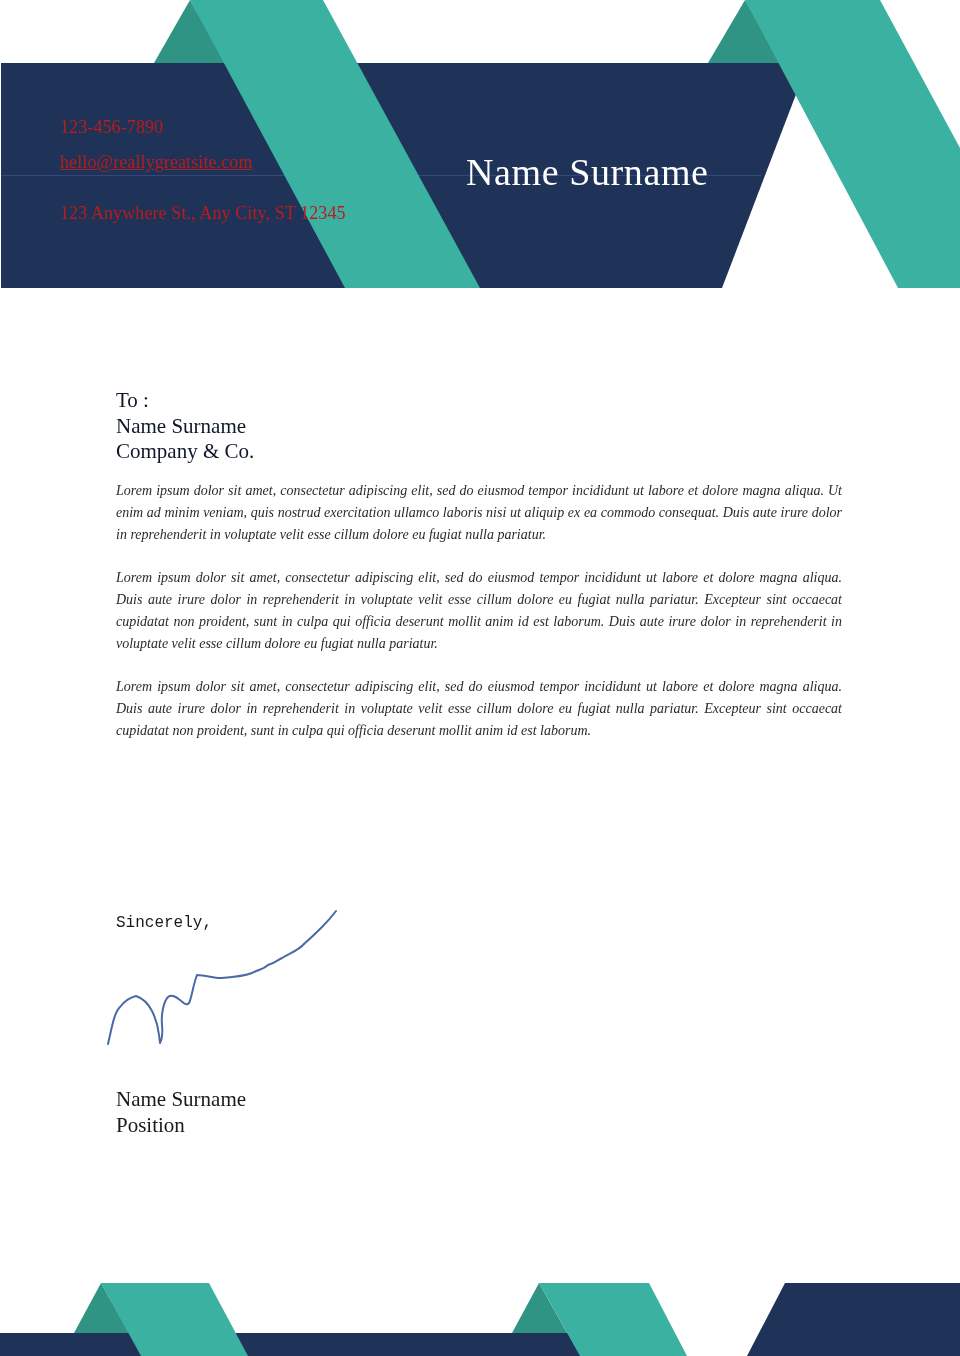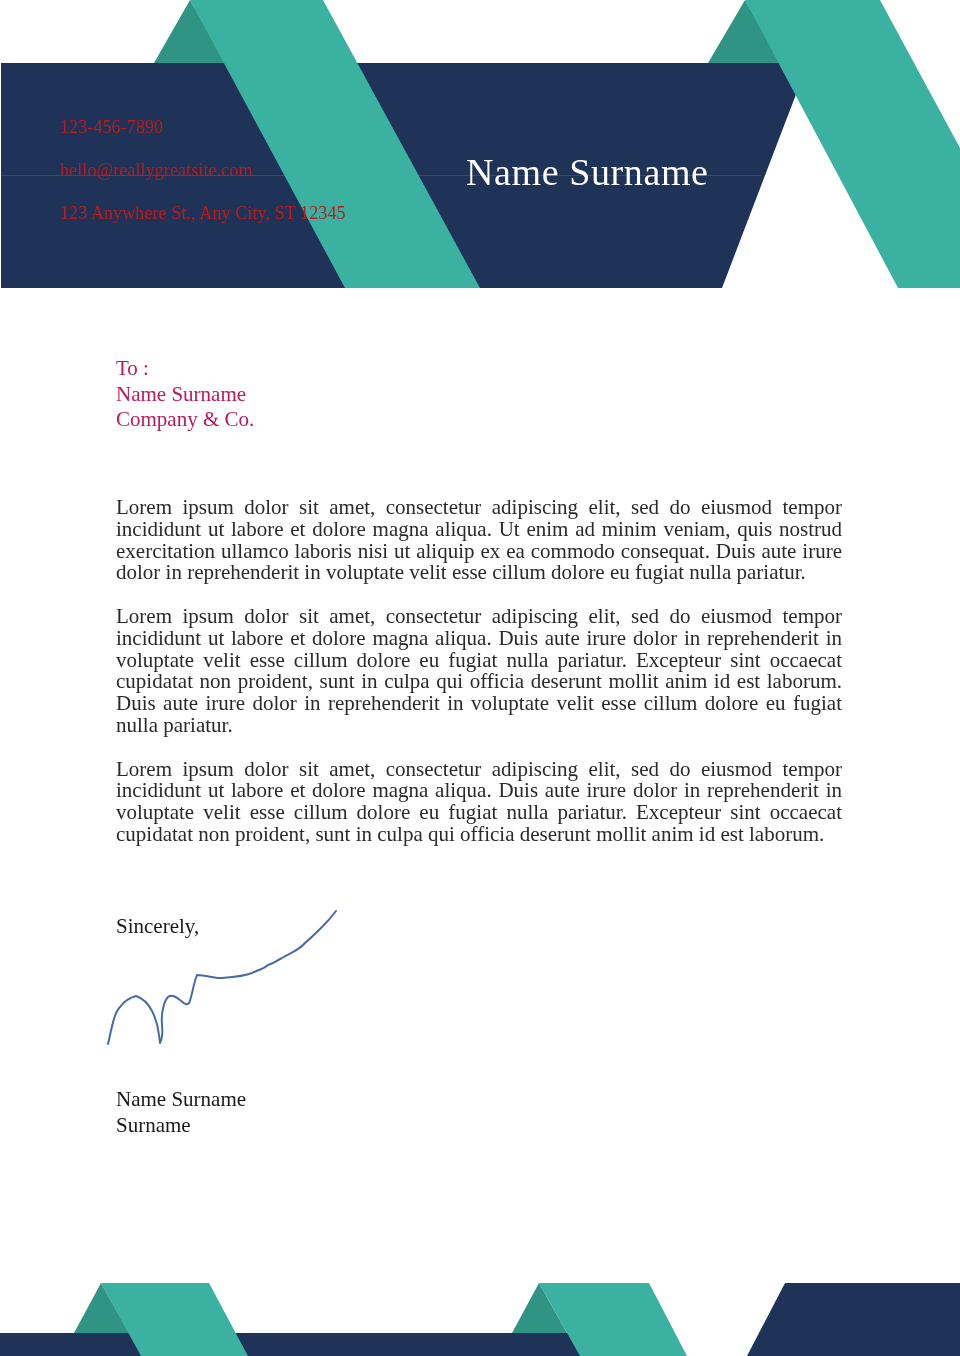--- a/index.html
+++ b/index.html
@@ -9,43 +9,43 @@
       font-family: "DejaVu Serif", "Liberation Serif", serif;
       color: #1f1f1f;
     }
     .decor { position: absolute; left: 0; top: 0; }
     .contact {
       position: absolute; left: 60px; color: #b91c1c;
       font-family: "Liberation Serif", "DejaVu Serif", serif;
       font-size: 18px; white-space: nowrap; letter-spacing: 0.1px;
     }
     .contact.phone { top: 117px; }
-    .contact.email { top: 160px; }
+    .contact.email { top: 152px; text-decoration: underline; }
     .contact.address { top: 203px; text-align: right; }
     .header-name {
       position: absolute; left: 466px; top: 150px; color: #ffffff;
       font-family: "Liberation Serif", "DejaVu Serif", serif;
       font-size: 38px; letter-spacing: 0.6px; white-space: nowrap;
     }
     .recipient {
-      position: absolute; left: 116px; top: 356px;
+      position: absolute; left: 116px; top: 388px;
       font-family: "Liberation Serif", "DejaVu Serif", serif;
-      font-size: 21px; line-height: 25.5px; color: #be185d;
+      font-size: 21px; line-height: 25.5px; color: #0f172a;
     }
     .recipient div { white-space: nowrap; }
     .body-text {
-      position: absolute; left: 116px; top: 497px; width: 726px;
+      position: absolute; left: 116px; top: 480px; width: 726px;
       font-family: "Liberation Serif", "DejaVu Serif", serif;
-      font-size: 21px; line-height: 21.8px; color: #2a2a2a;
+      font-size: 14px; line-height: 21.8px; color: #2a2a2a; font-style: italic;
     }
     .body-text p { margin: 0 0 21.8px 0; text-align: justify; }
     .closing {
       position: absolute; left: 116px; top: 914px;
-      font-family: Liberation Serif, serif;
-      font-size: 21px; color: #1a1a1a; white-space: nowrap;
+      font-family: Liberation Mono, monospace;
+      font-size: 16px; color: #1a1a1a; white-space: nowrap;
     }
     .signature { position: absolute; left: 100px; top: 905px; }
     .signer {
       position: absolute; left: 116px; top: 1087px;
       font-family: "Liberation Serif", "DejaVu Serif", serif;
       font-size: 21px; line-height: 25.5px; color: #1a1a1a;
     }
     .signer div { white-space: nowrap; }
   </style>
 </head>
@@ -82,21 +82,21 @@
 </div>
 
 <div class="closing">Sincerely,</div>
 
 <svg class="signature" width="250" height="150" viewBox="0 0 250 150">
   <path d="M8,139 C12,122 14,108 20,102 C26,94 32,92 36,91 C42,93 48,98 52,106 C56,114 58,120 59,130 L60,138 C62,134 63,130 62,120 C61,108 64,96 68,92 C72,89 76,92 80,95 C84,98 86,101 89,98 C92,92 93,80 97,70 C106,70 116,74 122,73 C135,72 145,71 152,68 C160,64 164,64 168,60 C175,58 176,56 182,53 C190,48 198,46 205,38 C212,32 218,26 222,22 C228,16 233,10 236,6" fill="none" stroke="#4a6aa6" stroke-width="2" stroke-linecap="round" stroke-linejoin="round"></path>
 </svg>
 
 <div class="signer">
   <div>Name Surname</div>
-  <div>Surname</div>
+  <div>Position</div>
 </div>
 
 <svg class="decor" width="960" height="1356" viewBox="0 0 960 1356" style="pointer-events:none;">
 
   <polygon points="101,1283 74,1333 129,1333" fill="#2f9483"></polygon>
   <polygon points="539,1283 512,1333 567,1333" fill="#2f9483"></polygon>
 
   <rect x="0" y="1333" width="600" height="23" fill="#1f3258"></rect>
 
   <polygon points="101,1283 209,1283 248,1356 141,1356" fill="#3bb1a1"></polygon>

